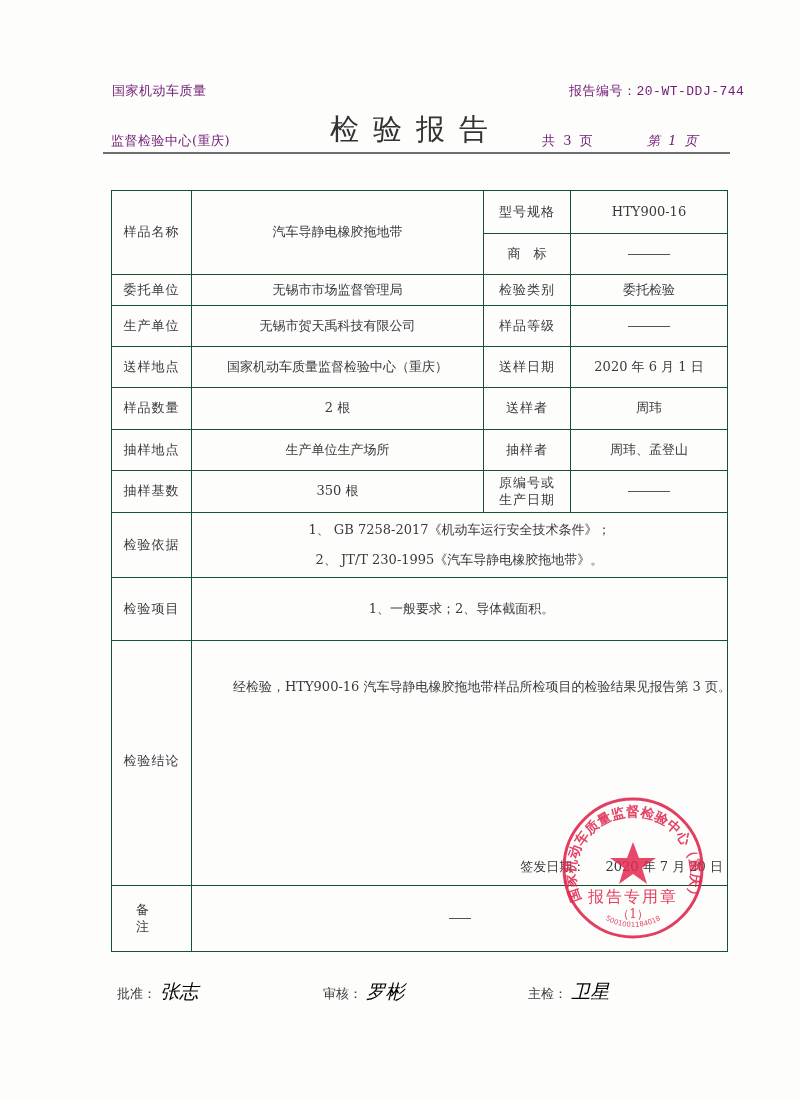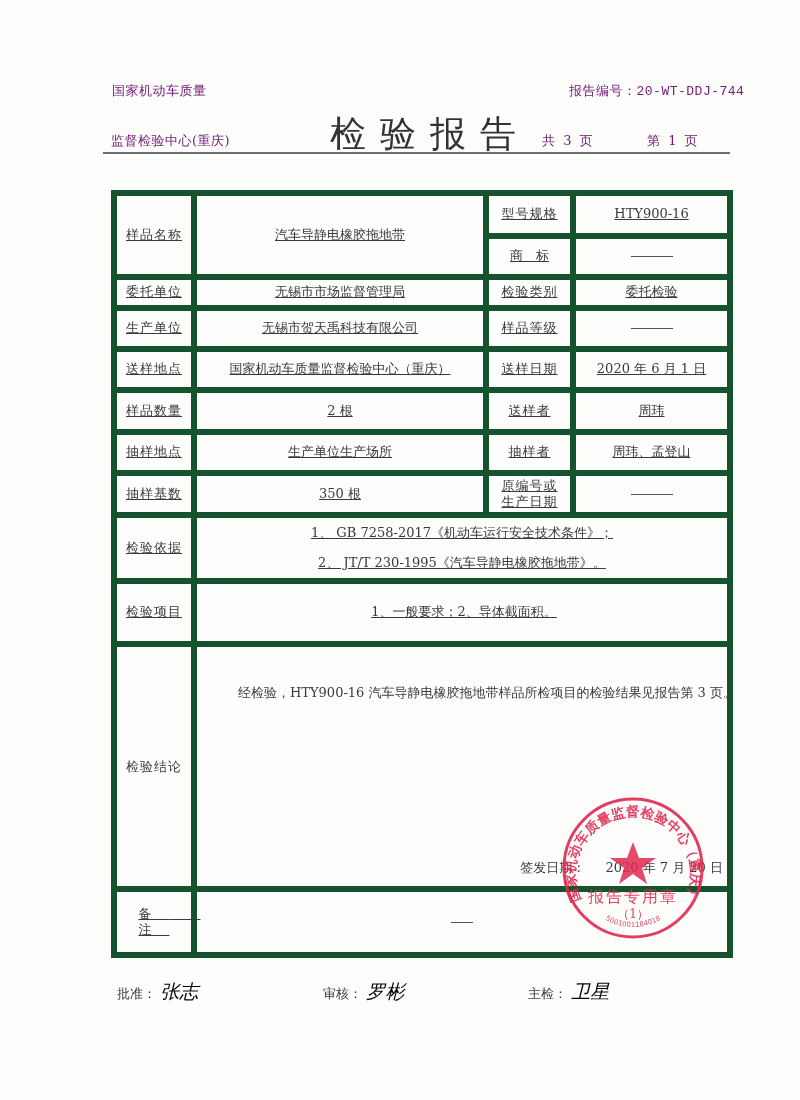--- a/index.html
+++ b/index.html
@@ -6,33 +6,33 @@
   body {
     width: 800px; height: 1100px; position: relative; overflow: hidden;
     background: #fdfdfc;
     font-family: "DejaVu Serif", "Liberation Serif", serif;
     color: #3a3a3e;
   }
   .abs { position: absolute; }
   .hdr-small { font-size: 13px; color: #701a75; letter-spacing: 0.5px; }
   .hdr-mono { font-family: "Liberation Mono", "DejaVu Sans Mono", monospace; font-size: 13px; margin-top: 12px; }
   .title {
-    font-family: "DejaVu Sans", sans-serif; font-size: 36px; font-weight: 300;
+    font-family: "DejaVu Sans", sans-serif; font-size: 29px; font-weight: 300;
     letter-spacing: 14px; color: #333;
   }
   .hline { position: absolute; background: #6e6e74; }
 
   table.report {
     position: absolute; left: 111px; top: 190px; width: 616px;
     border-collapse: collapse; table-layout: fixed;
     font-size: 13px; color: #3a3a3e;
   }
   table.report td {
-    border: 6px solid #14532d; text-align: center; vertical-align: middle;
-    padding: 0; line-height: 1.25; text-decoration: underline;
+    border: 1px solid #14532d; text-align: center; vertical-align: middle;
+    padding: 0; line-height: 1.25;
   }
   td.label { letter-spacing: 1px; }
   td.left { text-align: left; padding-left: 10px; }
   .spaced { letter-spacing: 18px; padding-left: 18px; }
   .dash { display: inline-block; width: 42px; height: 1px; background: #555; vertical-align: middle; }
   .dash-sm { display: inline-block; width: 22px; height: 1px; background: #555; vertical-align: middle; }
 
   .basis-line { height: 30px; line-height: 30px; }
 
   .conclusion-cell { position: relative; }
@@ -51,21 +51,21 @@
 </head>
 <body>
 
 <div class="abs hdr-small" style="left:112px; top:82px;">国家机动车质量</div>
 <div class="abs hdr-small" style="left:569px; top:82px;">
   <span>报告编号：</span><span class="hdr-mono">20-WT-DDJ-744</span>
 </div>
 <div class="abs hdr-small" style="left:111px; top:132px;">监督检验中心(重庆)</div>
 <div class="abs title" style="left:330px; top:110px;">检验报告</div>
 <div class="abs hdr-small" style="left:542px; top:132px; letter-spacing:2px;">共 3 页</div>
-<div class="abs hdr-small" style="left:647px; top:132px; letter-spacing:2px;">第 1 页</div>
+<div class="abs hdr-small" style="left:647px; top:132px; letter-spacing:2px;font-style:italic;">第 1 页</div>
 <div class="hline" style="left:103px; top:152px; width:627px; height:1.5px;"></div>
 
 <table class="report">
   <colgroup>
     <col style="width:80px">
       <col style="width:292px">
       <col style="width:87px">
       <col style="width:157px">
   </colgroup>
   <tbody>

